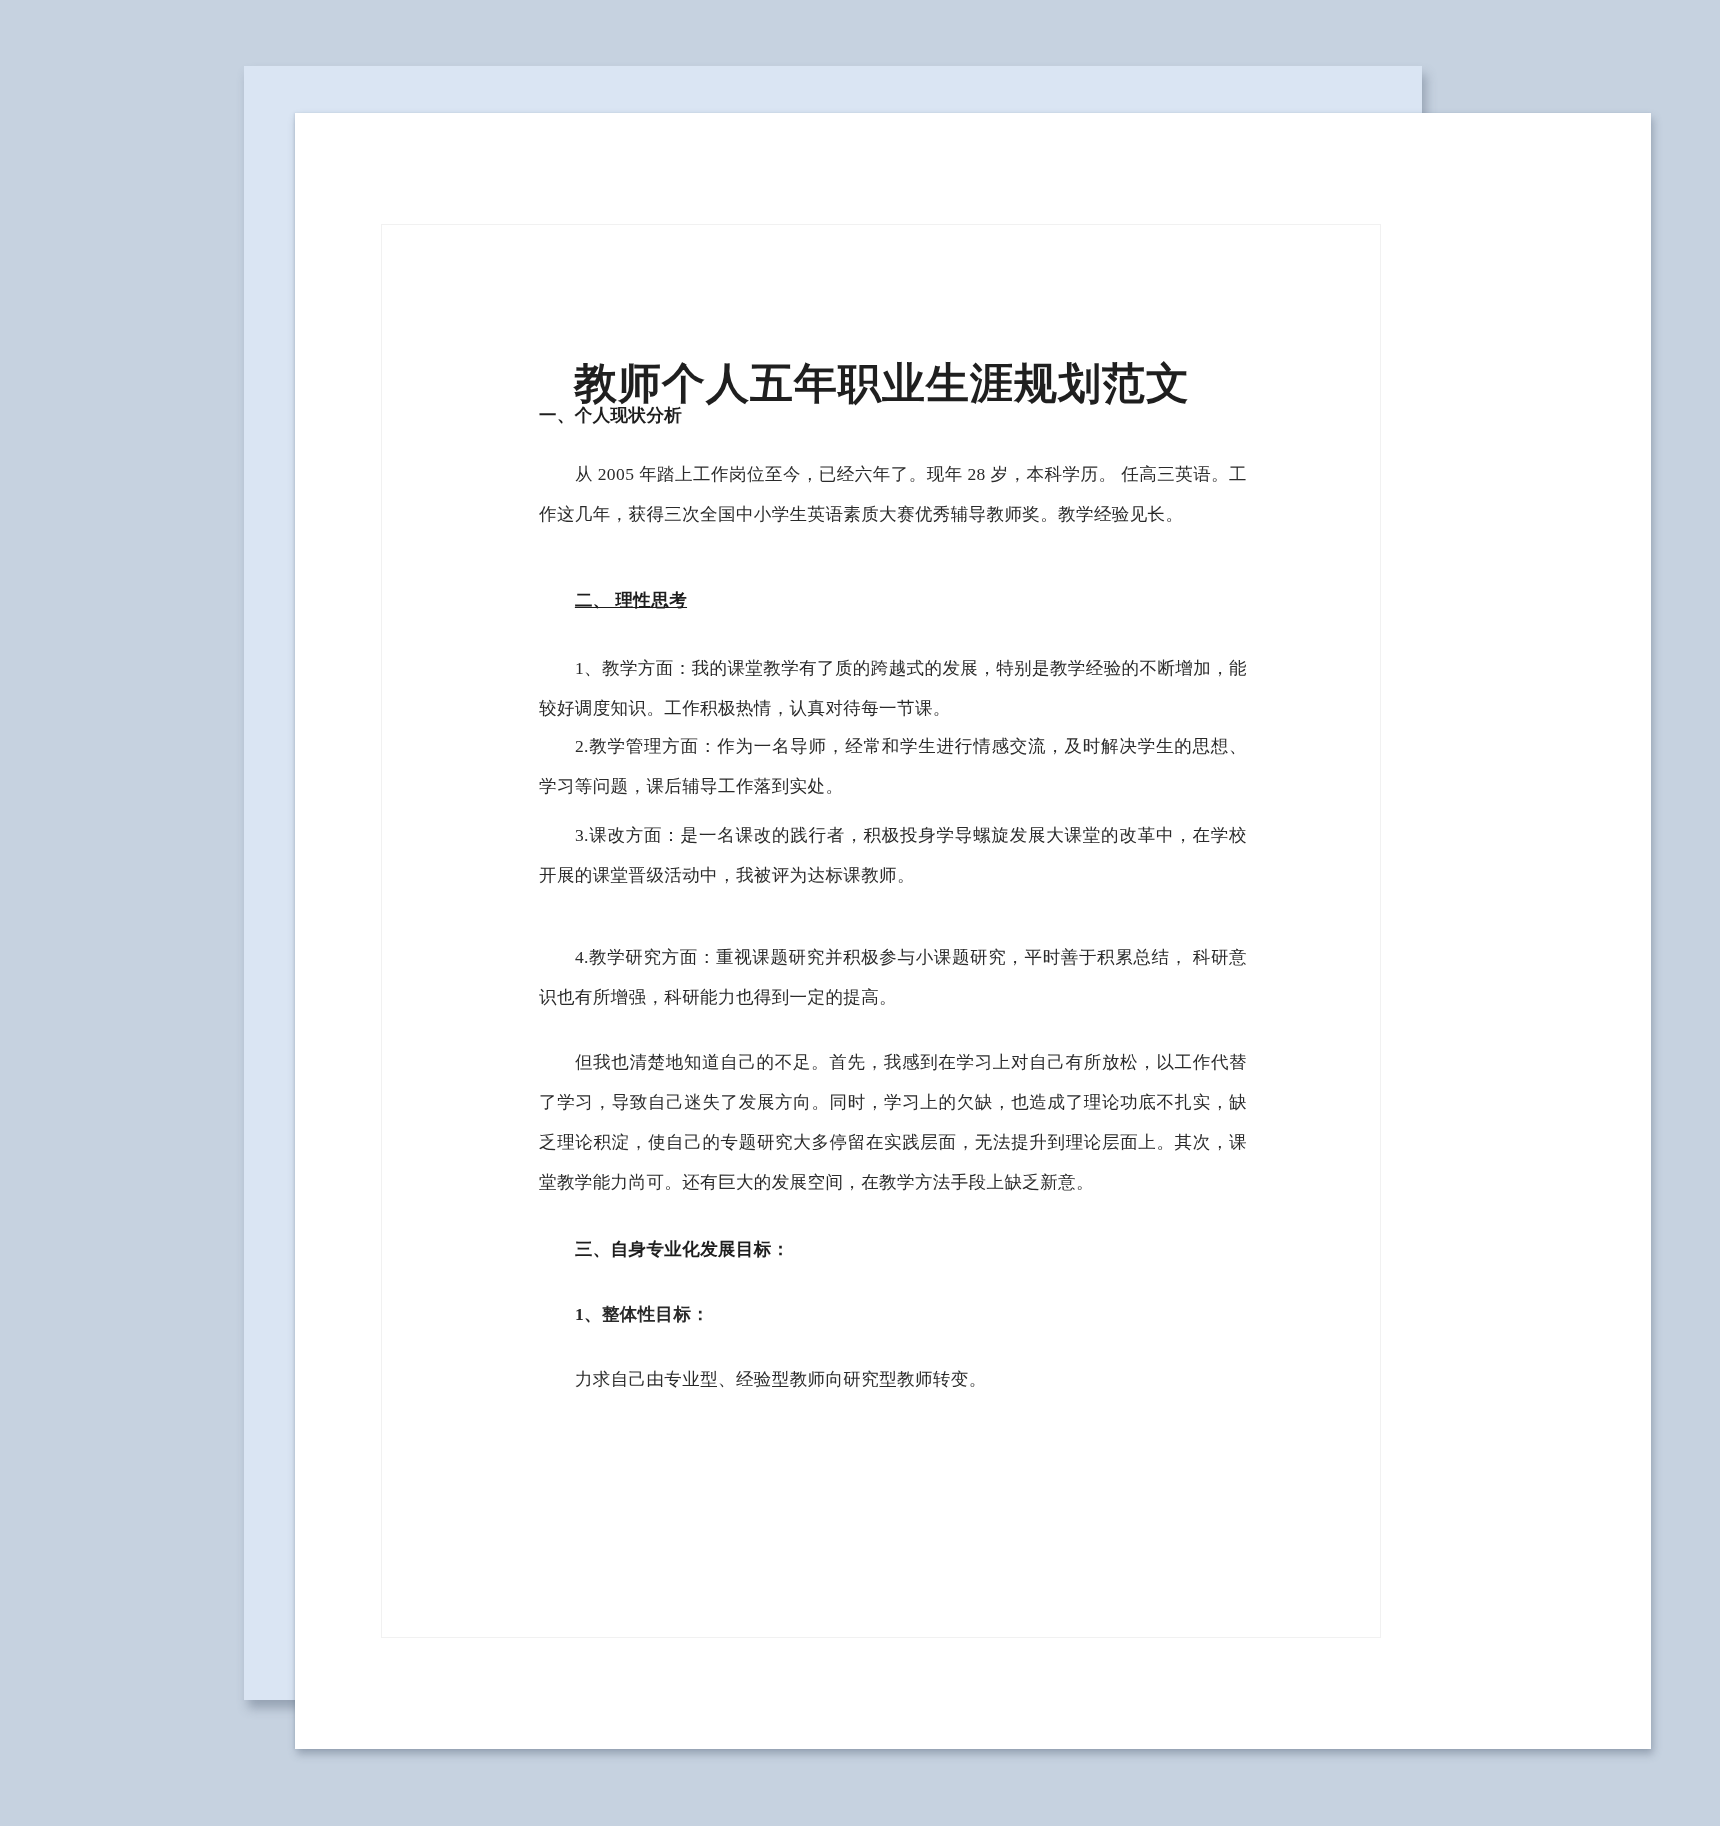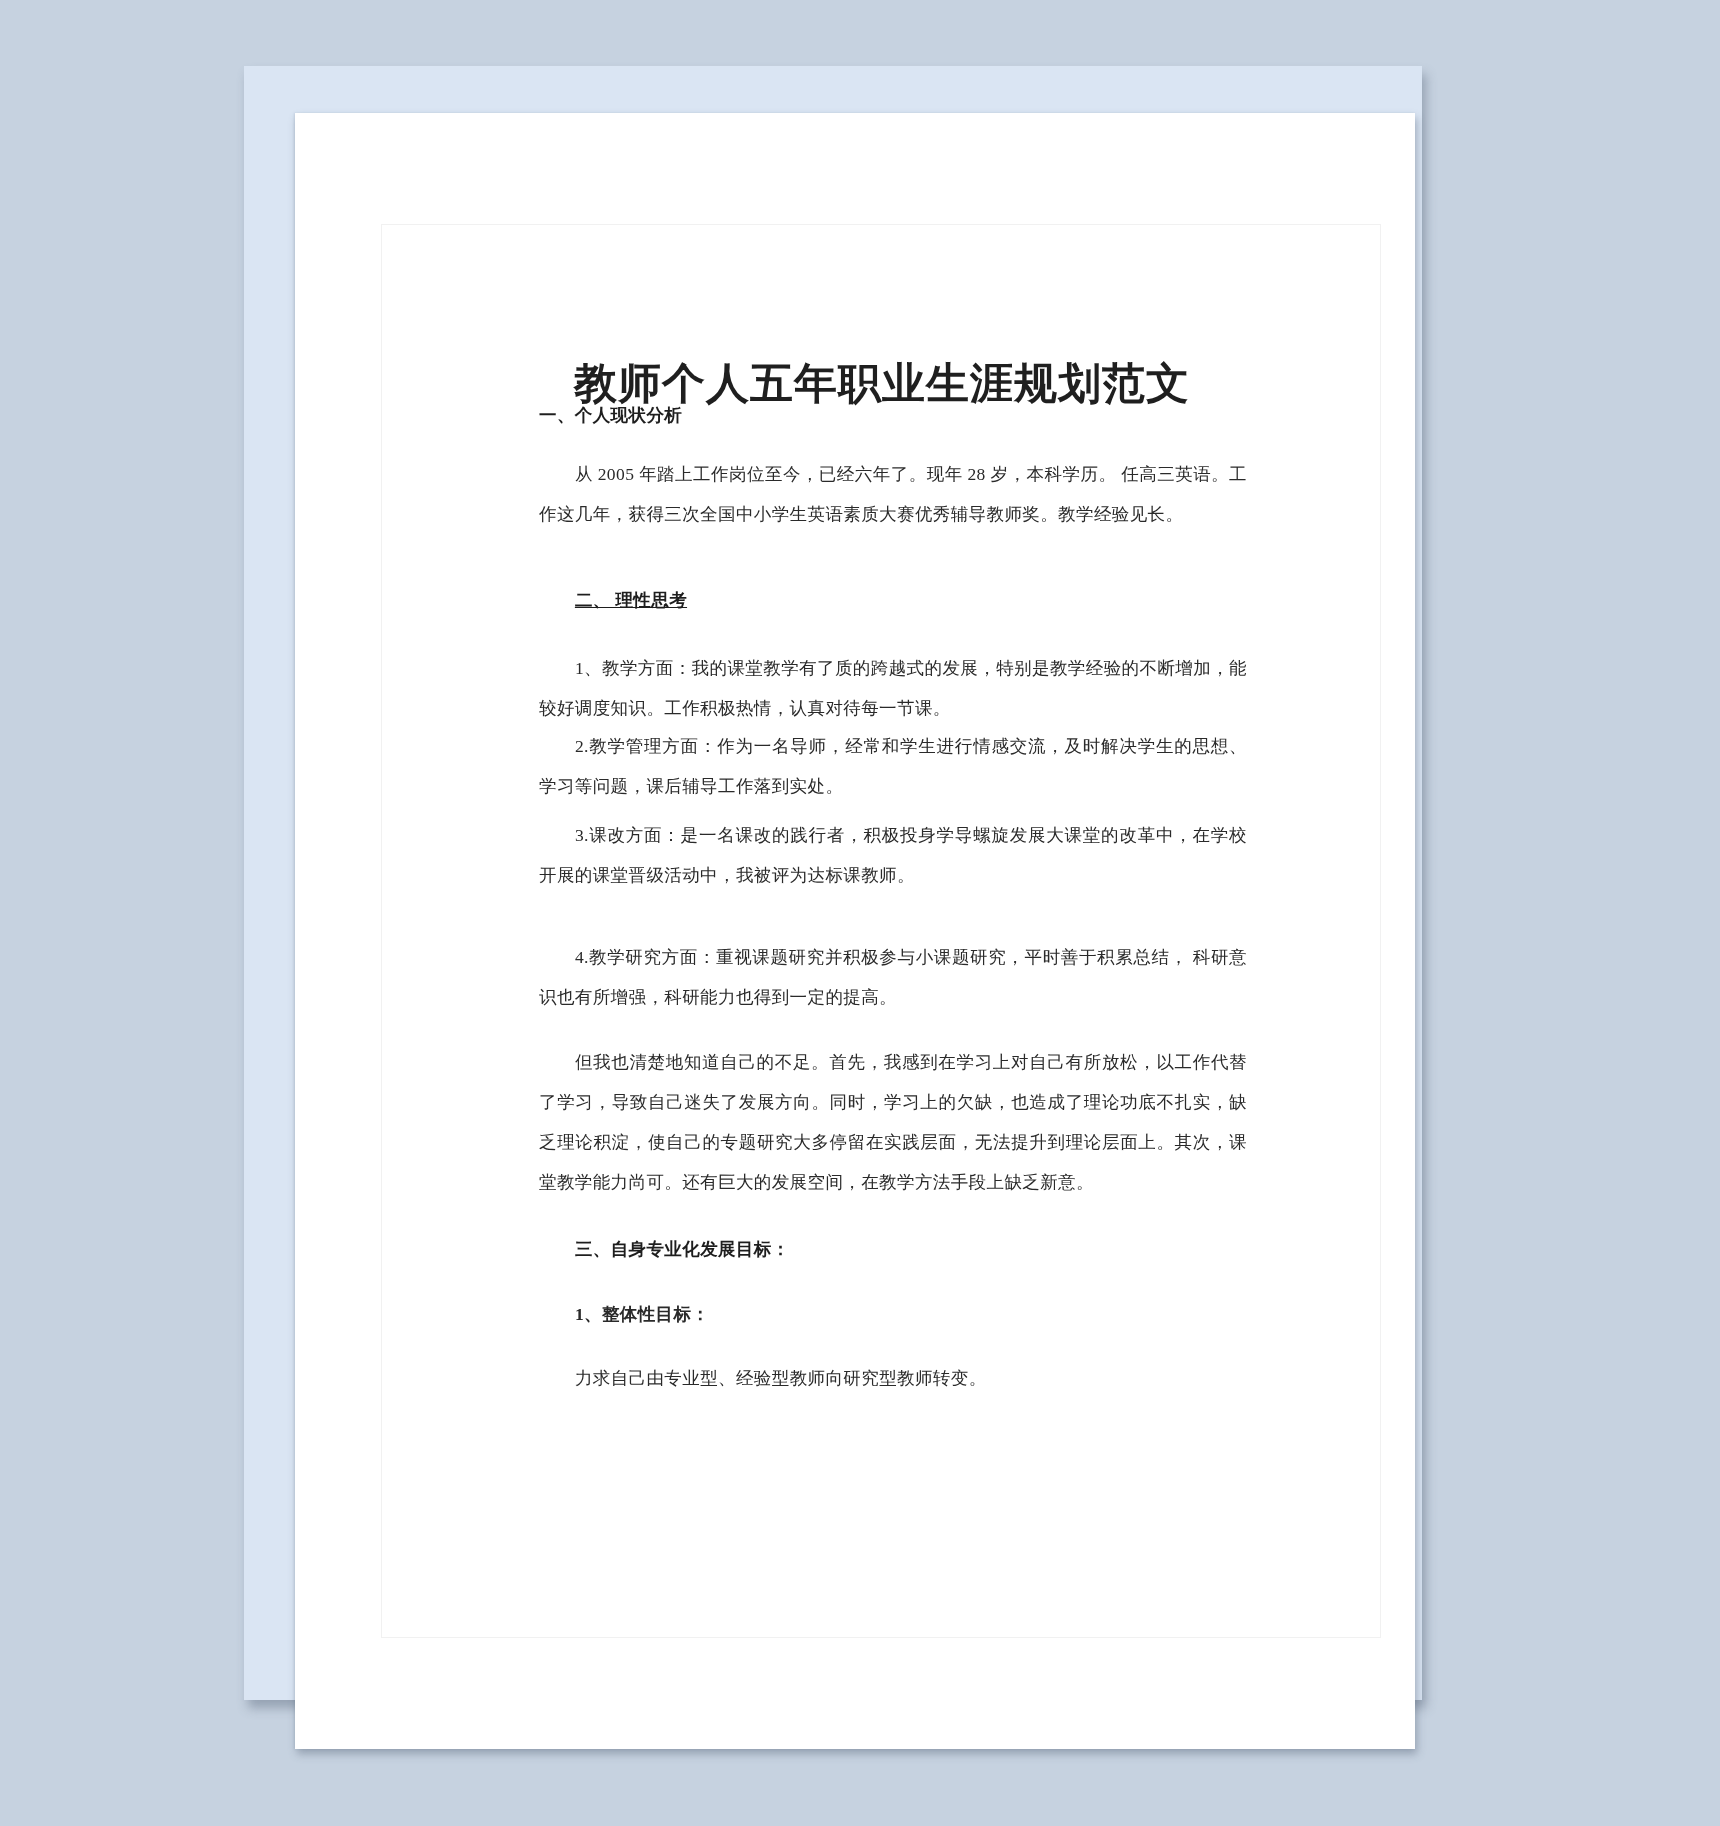--- a/index.html
+++ b/index.html
@@ -20,21 +20,21 @@
       top: 66px;
       width: 1178px;
       height: 1634px;
       background: #dae5f3;
       box-shadow: 4px 8px 10px rgba(90, 105, 125, 0.45);
     }
     .front-page {
       position: absolute;
       left: 295px;
       top: 113px;
-      width: 1120px;
+      width: 1356px;
       height: 1636px;
       background: #ffffff;
       box-shadow: 2px 5px 8px rgba(90, 105, 125, 0.45), -1px 0 2px rgba(90,105,125,0.15);
     }
     .inner-frame {
       position: absolute;
       left: 86px;
       top: 111px;
       width: 1000px;
       height: 1414px;
@@ -99,15 +99,15 @@
     <p class="para indent" style="top:691px;">3.课改方面：是一名课改的践行者，积极投身学导螺旋发展大课堂的改革中，在学校开展的课堂晋级活动中，我被评为达标课教师。</p>
 
     <p class="para indent" style="top:813px;">4.教学研究方面：重视课题研究并积极参与小课题研究，平时善于积累总结， 科研意识也有所增强，科研能力也得到一定的提高。</p>
 
     <p class="para indent" style="top:918px;">但我也清楚地知道自己的不足。首先，我感到在学习上对自己有所放松，以工作代替了学习，导致自己迷失了发展方向。同时，学习上的欠缺，也造成了理论功底不扎实，缺乏理论积淀，使自己的专题研究大多停留在实践层面，无法提升到理论层面上。其次，课堂教学能力尚可。还有巨大的发展空间，在教学方法手段上缺乏新意。</p>
 
     <p class="para heading indent" style="top:1105px;">三、自身专业化发展目标：</p>
 
     <p class="para indent" style="top:1170px;font-weight:bold;">1、整体性目标：</p>
 
-    <p class="para indent" style="top:1235px;font-family:Liberation Mono, monospace;">力求自己由专业型、经验型教师向研究型教师转变。</p>
+    <p class="para indent" style="top:1235px;">力求自己由专业型、经验型教师向研究型教师转变。</p>
   </div>
 </div>
 
 </body></html>

